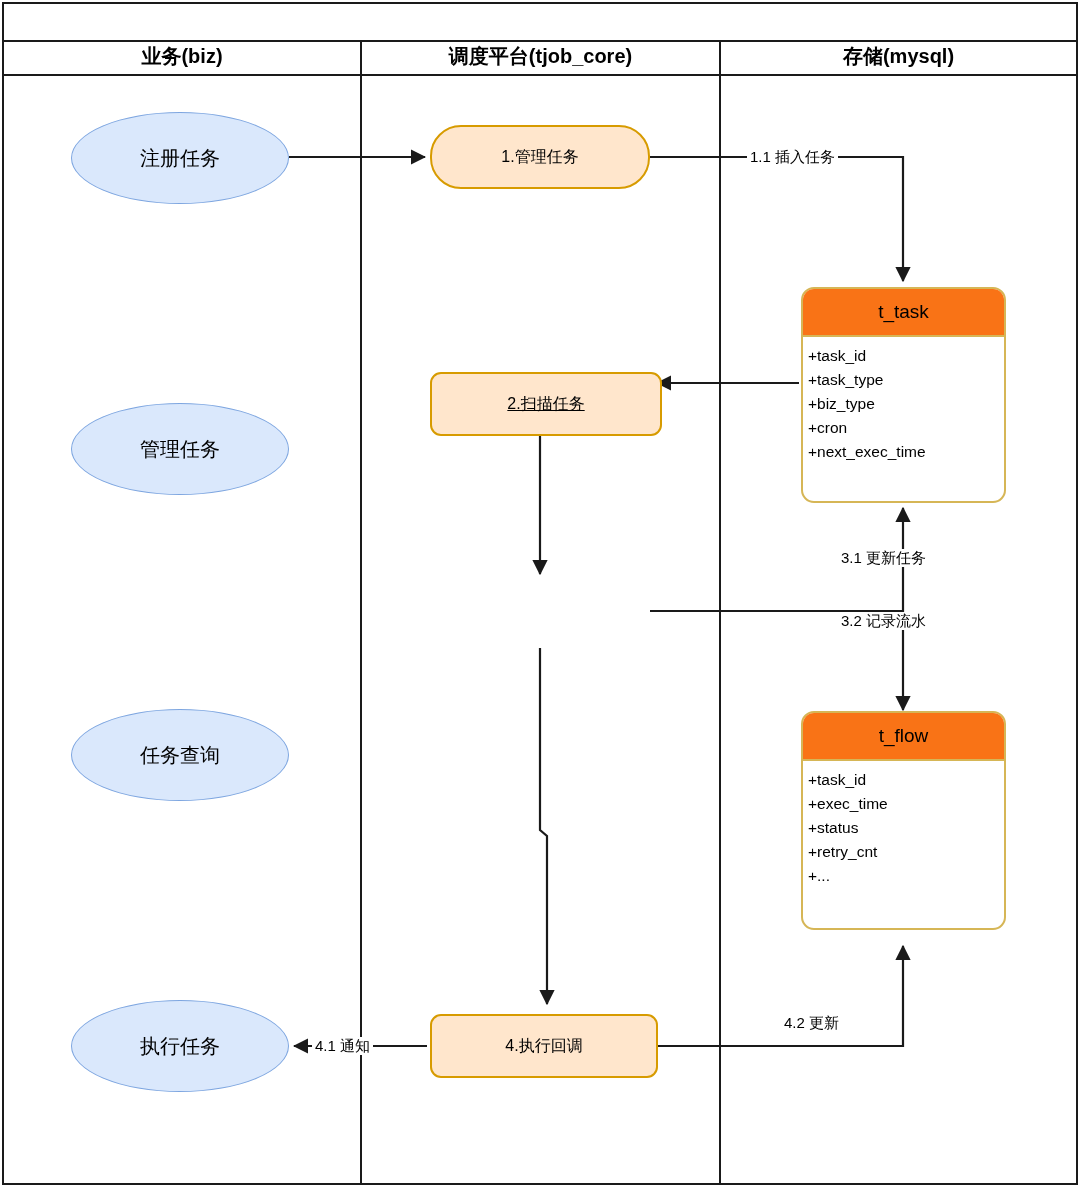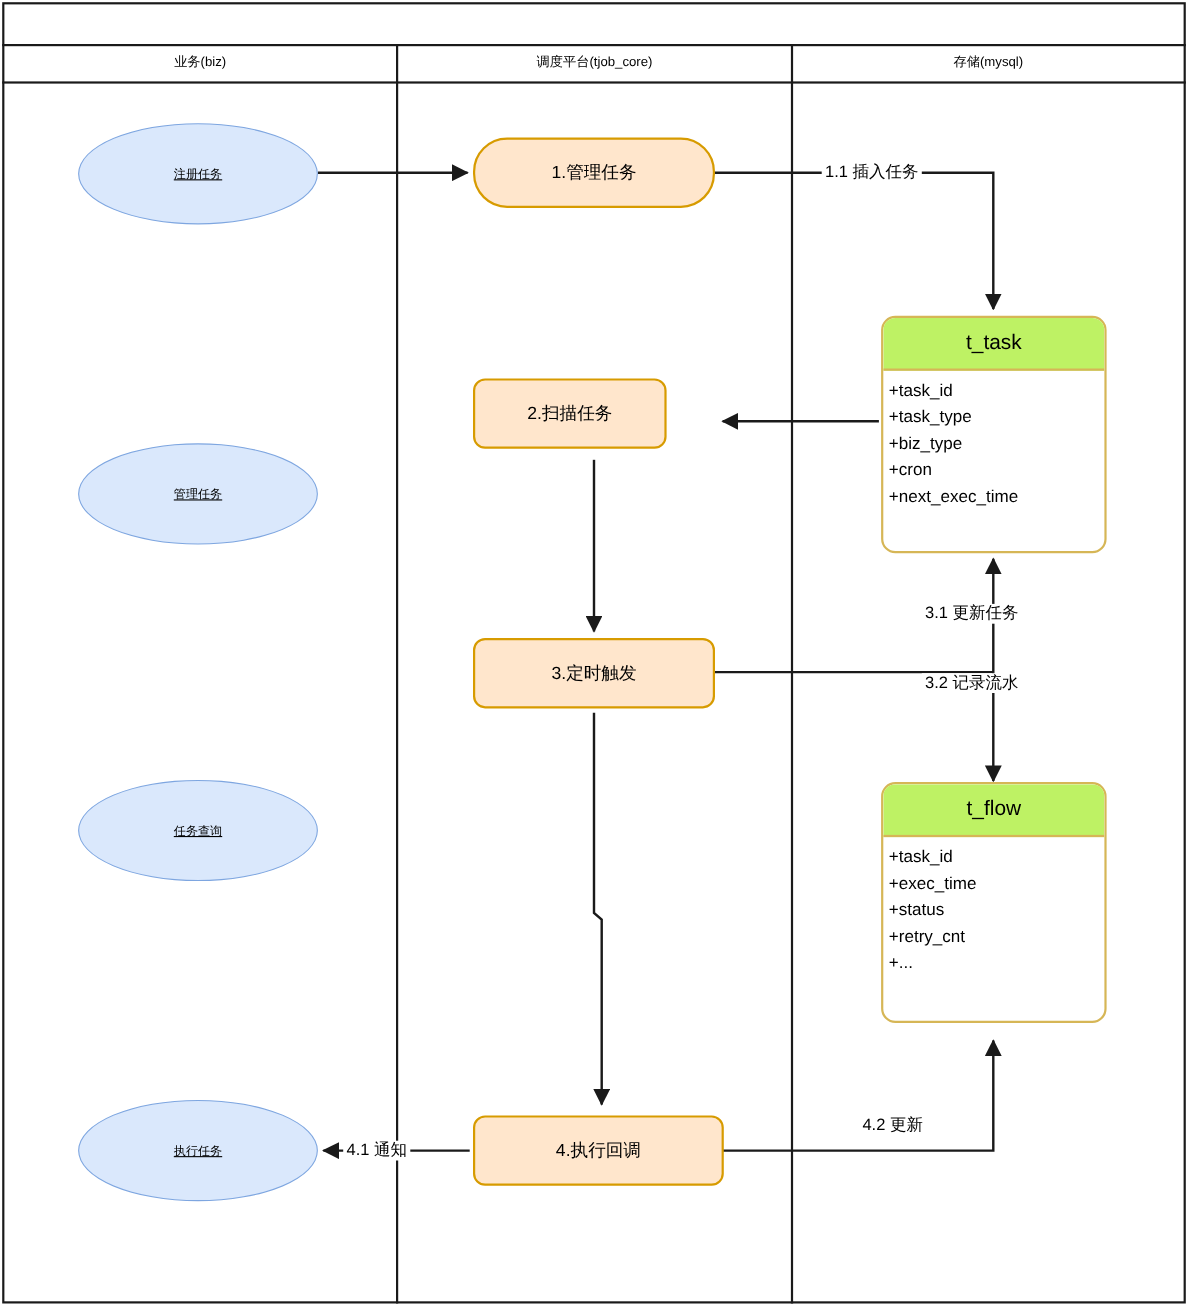--- a/index.html
+++ b/index.html
@@ -61,63 +61,62 @@
   }
   #lane-vr-1 { left: 360px; }
   #lane-vr-2 { left: 719px; }
   .lane-header {
     position: absolute;
     top: 42px;
     height: 28px;
     display: flex;
     align-items: center;
     justify-content: center;
-    font-size: 12px;
-    font-weight: normal;
+    font-size: 20px;
+    font-weight: bold;
     color: #000000;
   }
   #lane-header-biz   { left: 4px;   width: 356px; }
   #lane-header-core  { left: 362px; width: 357px; }
   #lane-header-mysql { left: 721px; width: 355px; }
 
   
   .node {
     position: absolute;
     box-sizing: border-box;
     display: flex;
     align-items: center;
     justify-content: center;
     text-align: center;
     color: #000000;
   }
   .ellipse {
     background: #dae8fc;
     border: 1.6px solid #7ea6e0;
     border-radius: 50%;
-    font-size: 11px;
-    text-decoration: underline;
+    font-size: 20px;
   }
   .proc {
     background: #ffe6cc;
     border: 2px solid #d79b00;
     border-radius: 11px;
     font-size: 16px;
   }
   
   .tbl {
     position: absolute;
     box-sizing: border-box;
     background: #ffffff;
     border: 2px solid #d6b656;
     border-radius: 13px;
     overflow: hidden;
   }
   .tbl-head {
     height: 46px;
-    background: #bef264;
+    background: #f97316;
     border-bottom: 2px solid #d6b656;
     display: flex;
     align-items: center;
     justify-content: center;
     font-size: 19px;
     color: #000000;
   }
   .tbl-body {
     padding: 7px 0 0 5px;
   }
@@ -202,25 +201,22 @@
   <div class="node ellipse" style="left:71px;  top:709px; width:218px; height:92px;">
     <span>任务查询</span>
   </div>
   <div class="node ellipse" style="left:71px;  top:1000px; width:218px; height:92px;">
     <span>执行任务</span>
   </div>
 
   <div class="node proc" style="left:430px; top:125px; width:220px; height:64px;border-radius:31px;">
     <span>1.管理任务</span>
   </div>
-  <div class="node proc" style="left:430px; top:344px; width:176px; height:64px;">
+  <div class="node proc" style="left:430px; top:372px; width:232px; height:64px;text-decoration:underline;">
     <span>2.扫描任务</span>
-  </div>
-  <div class="node proc" style="left:430px; top:580px; width:220px; height:64px;">
-    <span>3.定时触发</span>
   </div>
   <div class="node proc" style="left:430px; top:1014px; width:228px; height:64px;">
     <span>4.执行回调</span>
   </div>
 
   <div class="tbl" style="left:801px; top:287px; width:205px; height:216px;">
     <div class="tbl-head">t_task</div>
     <div class="tbl-body">
       <div class="tbl-row">+task_id</div>
       <div class="tbl-row">+task_type</div>

